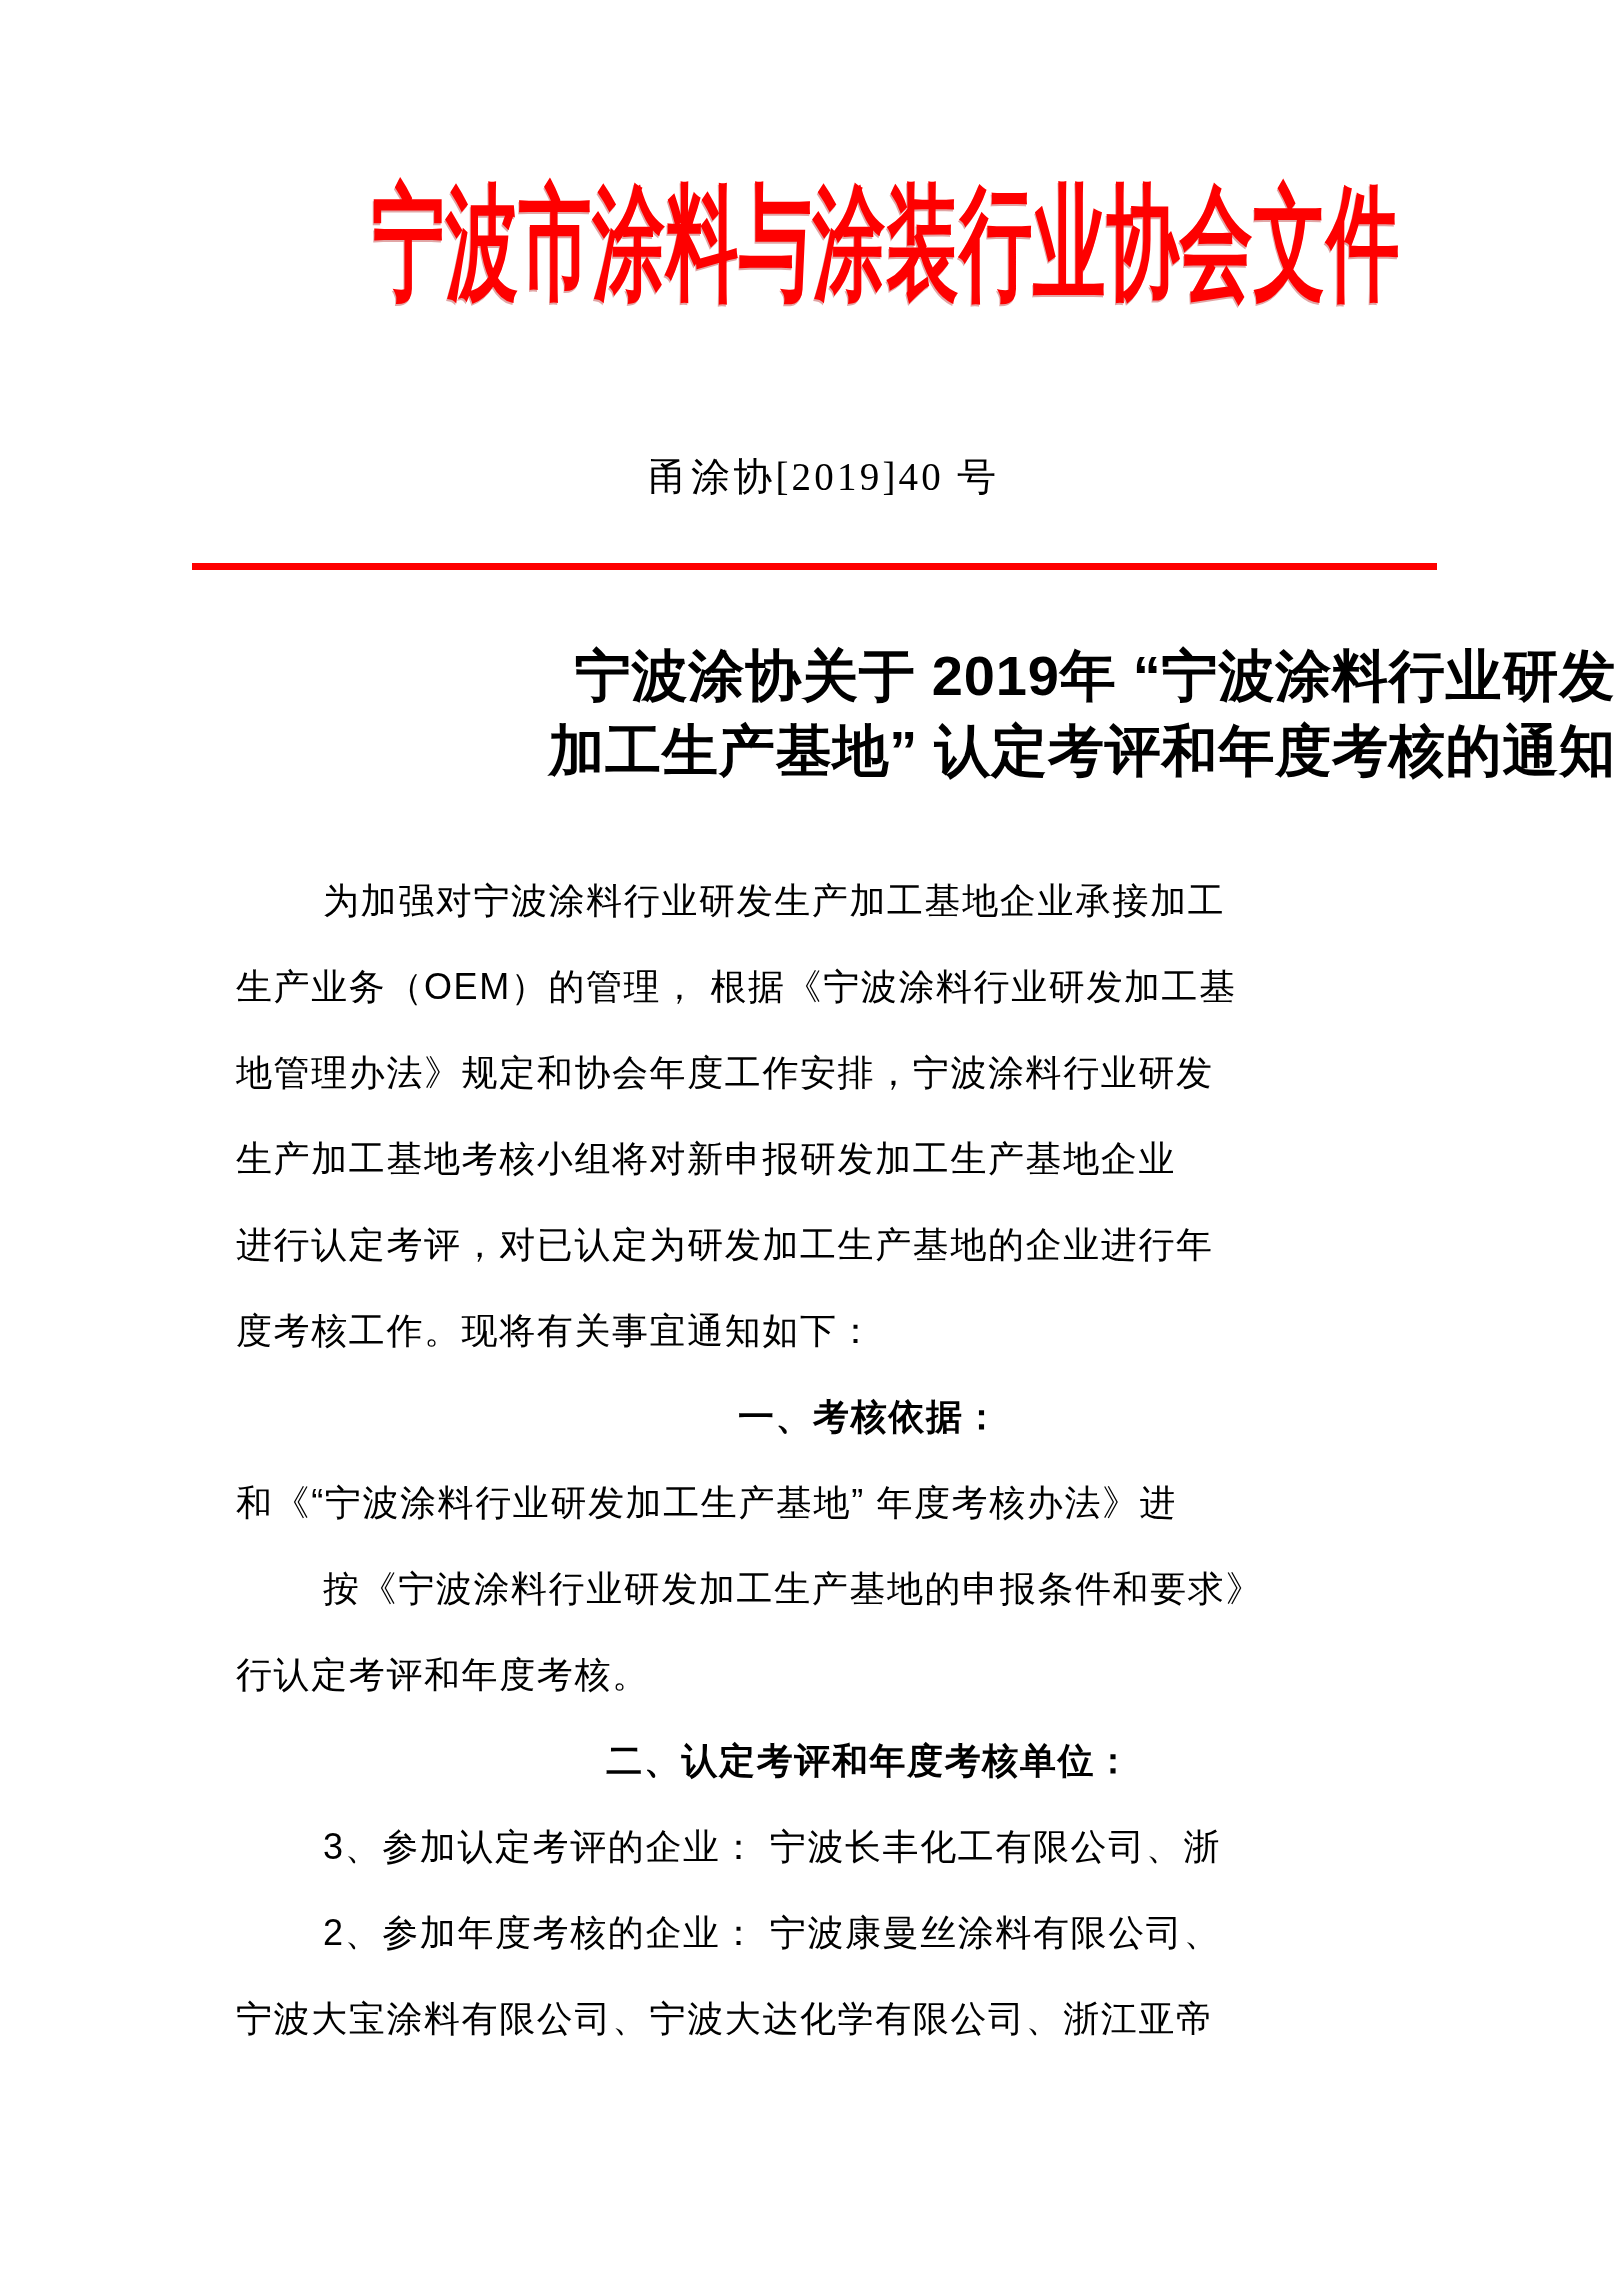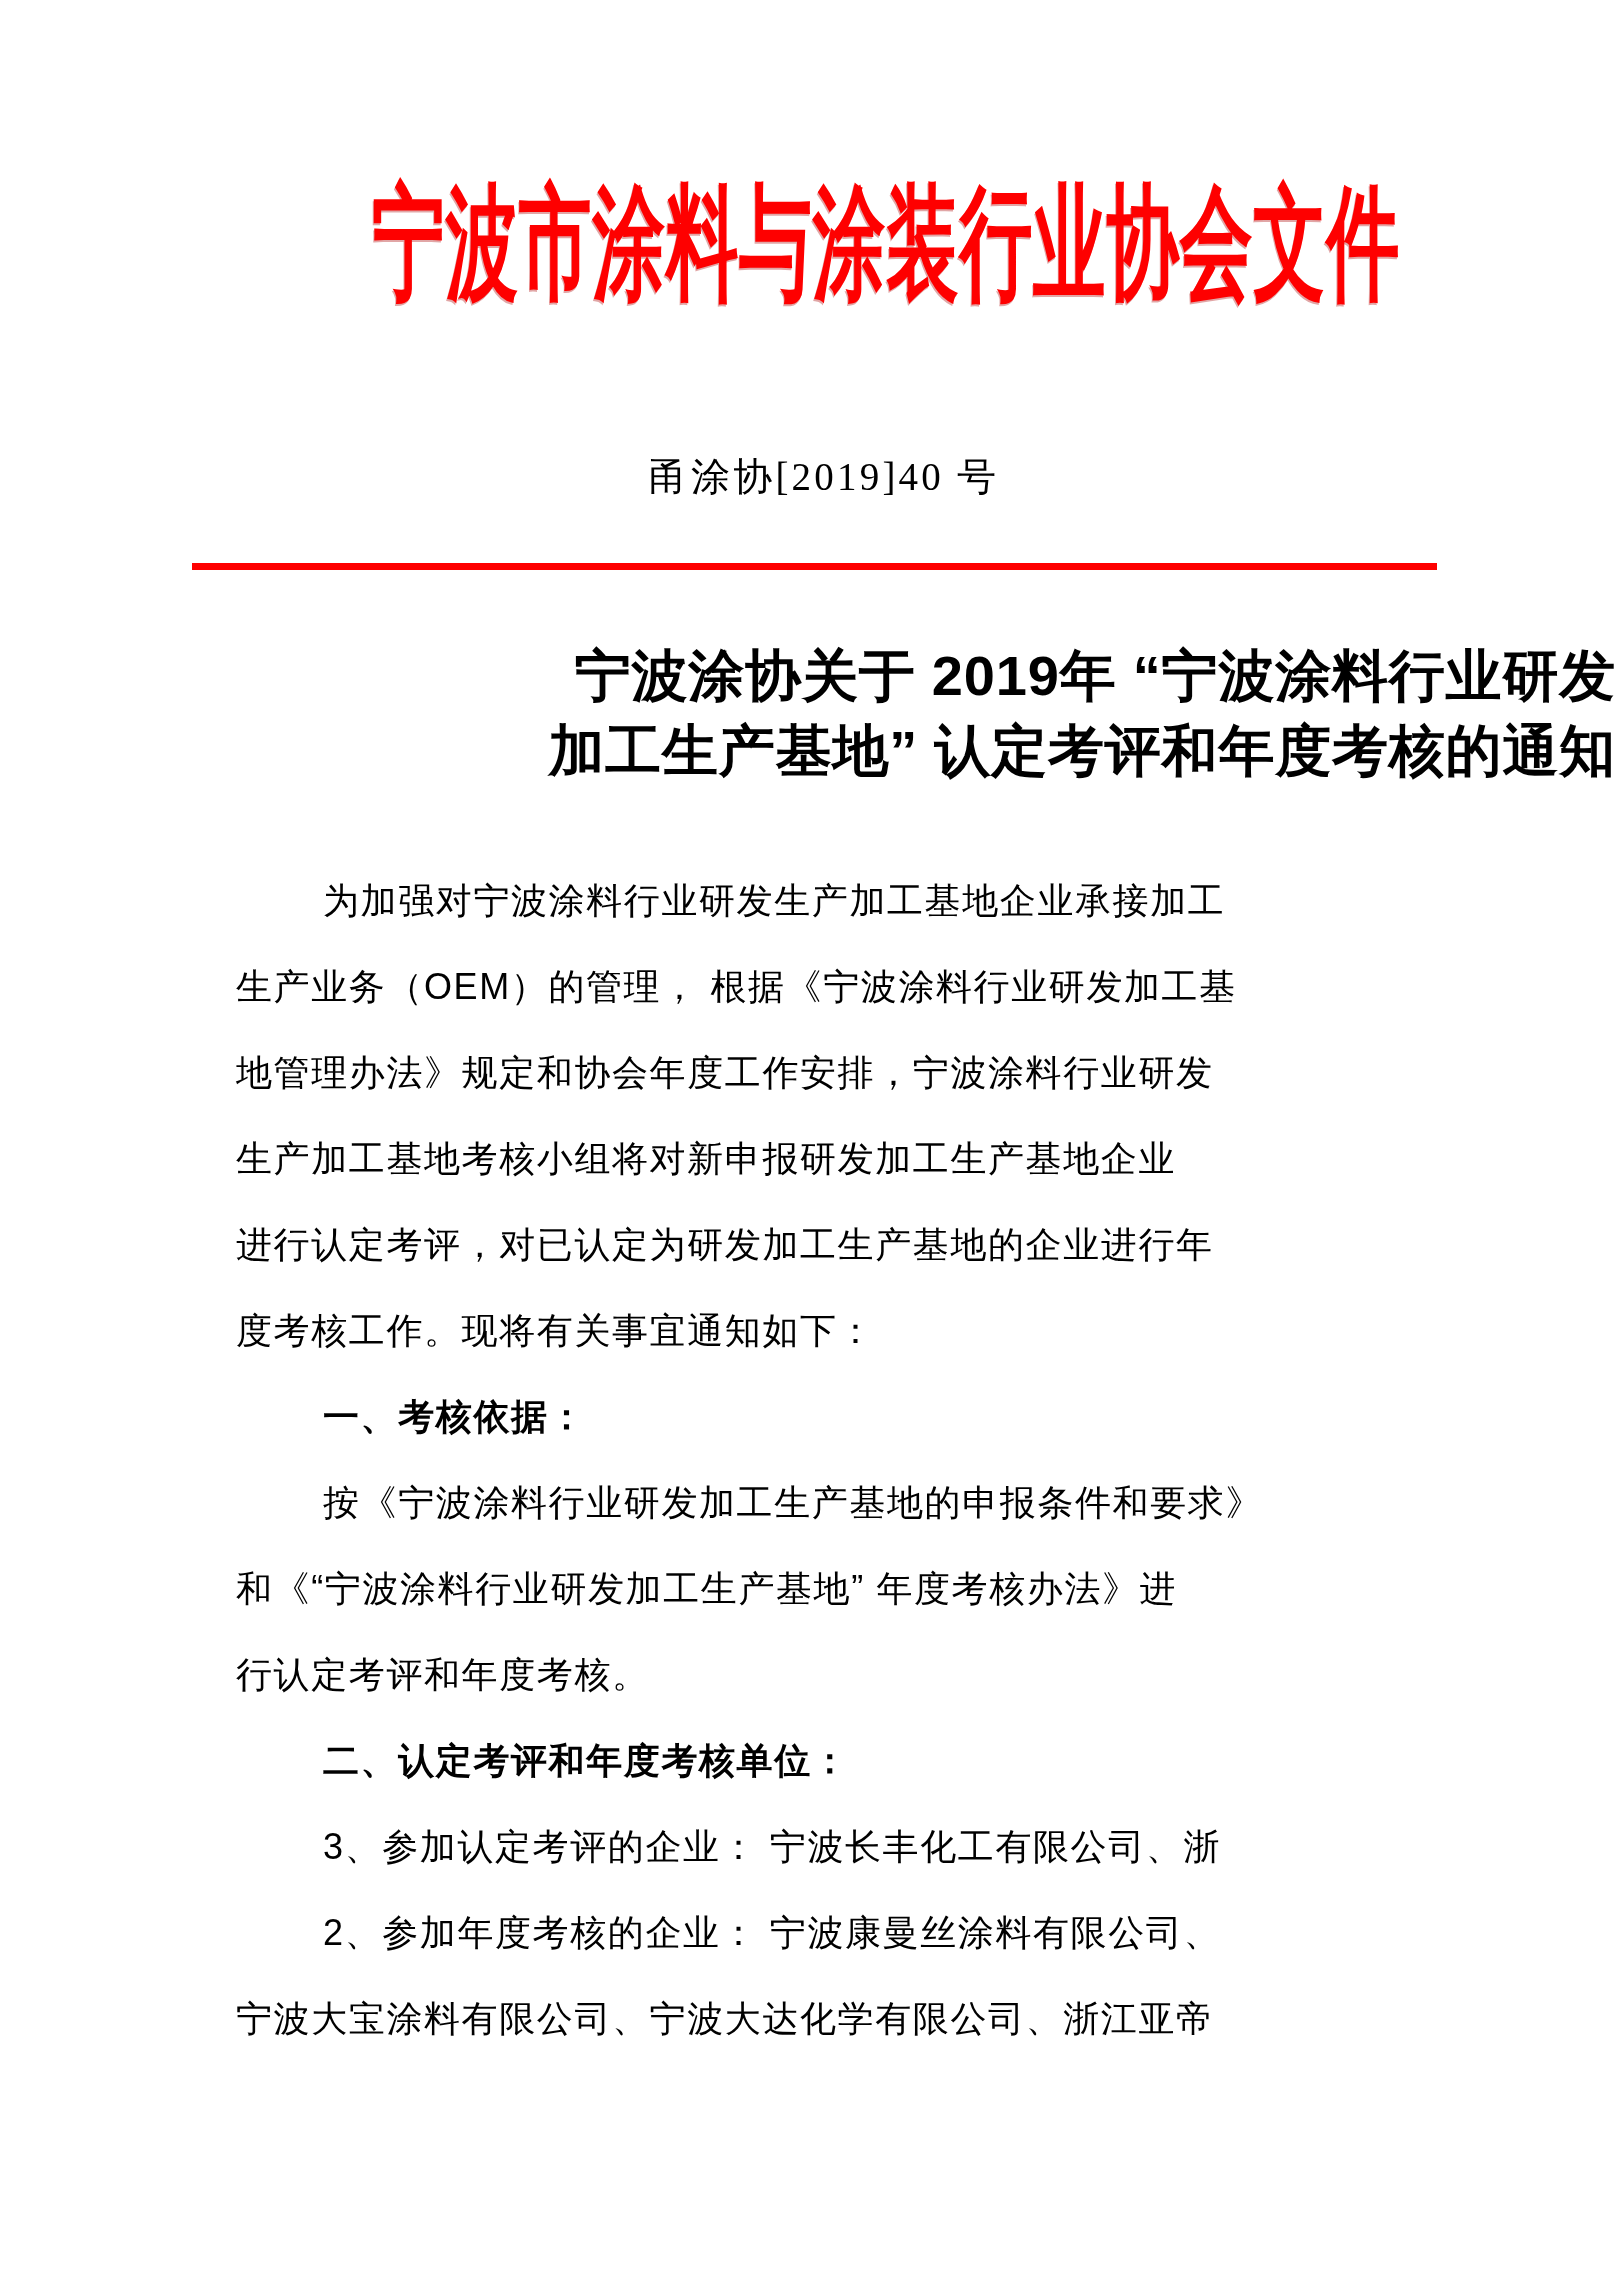--- a/index.html
+++ b/index.html
@@ -86,21 +86,21 @@
     font-family: Liberation Sans, sans-serif;
     font-size: 36px;
     color: var(--text);
     letter-spacing: 1.6px;
   }
   .body-block .line {
     line-height: 86px;
     white-space: nowrap;
   }
   .body-block .line.indent { padding-left: 87px; }
-  .body-block .line.bold { font-weight: 700; }
+  .body-block .line.bold { font-weight: 700; text-align: center; }
 </style>
 </head>
 <body>
 
 <div class="page">
 
   <div class="header-title">
     <span class="condensed">宁波市涂料与涂装行业协会文件</span>
   </div>
 
@@ -114,22 +114,22 @@
     </div>
 
   <div class="body-block">
       <div class="line indent">为加强对宁波涂料行业研发生产加工基地企业承接加工</div>
       <div class="line">生产业务（OEM）的管理， 根据《宁波涂料行业研发加工基</div>
       <div class="line">地管理办法》规定和协会年度工作安排，宁波涂料行业研发</div>
       <div class="line">生产加工基地考核小组将对新申报研发加工生产基地企业</div>
       <div class="line">进行认定考评，对已认定为研发加工生产基地的企业进行年</div>
       <div class="line">度考核工作。现将有关事宜通知如下：</div>
       <div class="line indent bold">一、考核依据：</div>
+      <div class="line">和《“宁波涂料行业研发加工生产基地” 年度考核办法》进</div>
       <div class="line indent">按《宁波涂料行业研发加工生产基地的申报条件和要求》</div>
-      <div class="line">和《“宁波涂料行业研发加工生产基地” 年度考核办法》进</div>
       <div class="line">行认定考评和年度考核。</div>
       <div class="line indent bold">二、认定考评和年度考核单位：</div>
       <div class="line indent">3、参加认定考评的企业： 宁波长丰化工有限公司、浙</div>
       <div class="line indent">2、参加年度考核的企业： 宁波康曼丝涂料有限公司、</div>
       <div class="line">宁波大宝涂料有限公司、宁波大达化学有限公司、浙江亚帝</div>
     </div>
 
 </div>
 
 

